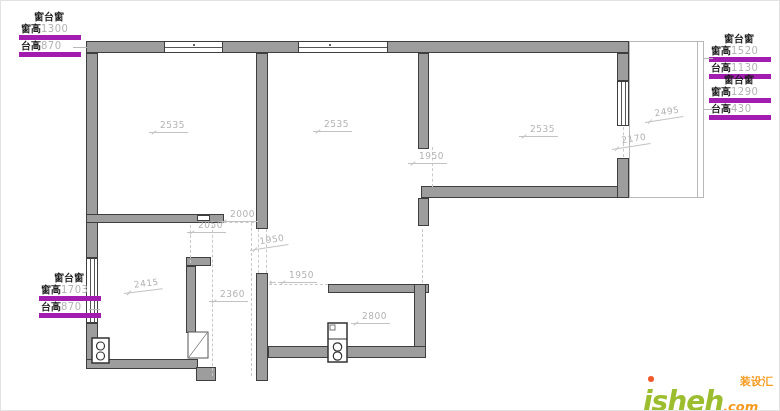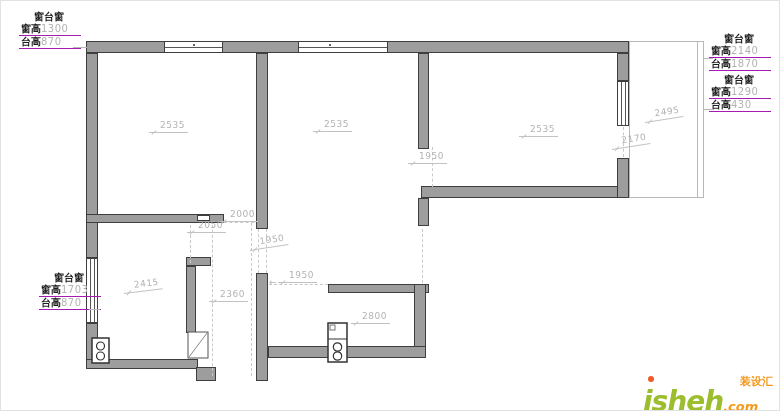--- a/index.html
+++ b/index.html
@@ -20,21 +20,21 @@
   }
   .dim::before{content:"";position:absolute;left:2px;bottom:-1px;width:6px;height:1px;background:#c2c2c2;transform:rotate(-40deg);}
   .slant{transform:rotate(-9deg);transform-origin:left bottom;}
   .slant7{transform:rotate(-7deg);transform-origin:left bottom;}
   .dash-v{position:absolute;width:0;border-left:1px dashed #c9c9c9;}
   .dash-h{position:absolute;height:0;border-top:1px dashed #c9c9c9;}
   .thin-v{position:absolute;width:0;border-left:1px solid #b8b8b8;}
   .thin-h{position:absolute;height:0;border-top:1px solid #b8b8b8;}
   .balcony{position:absolute;border:1px solid #b8b8b8;box-sizing:border-box;background:transparent;}
   .wlabel{position:absolute;width:62px;font-size:10px;line-height:11px;color:#1c1c1c;}
-  .wl-row{height:12px;border-bottom:1px solid #a21caf;padding:0 2px;white-space:nowrap;font-weight:bold;}
+  .wl-row{height:12px;border-bottom:5px solid #a21caf;padding:0 2px;white-space:nowrap;font-weight:bold;}
   .wl-row.title{border-bottom:none;padding-left:15px;}
   .wl-val{color:#b3b3b3;font-weight:normal;letter-spacing:.5px;}
   .arrow{position:absolute;color:#b3b3b3;font-size:9px;line-height:9px;}
   .wm{position:absolute;left:630px;top:371px;width:148px;height:38px;}
   .wm-brand{position:absolute;left:12px;top:14px;font-size:28px;line-height:32px;font-weight:bold;color:#9cbe2e;letter-spacing:-1px;font-style:italic;}
   .wm-suffix{font-size:13px;color:#f59a1e;font-style:italic;letter-spacing:0;}
   .wm-badge{position:absolute;right:6px;top:2px;font-size:11px;font-weight:bold;color:#f59a1e;}
   .wm-dot{position:absolute;left:17px;top:4px;width:6px;height:6px;border-radius:50%;background:#f0592a;}
 </style>
 </head>
@@ -126,22 +126,22 @@
   <div class="dim" style="left:208px;top:288px">2360</div>
   <div class="dim" style="left:350px;top:310px">2800</div>
 
   <div class="wlabel" style="left:18px;top:10px">
     <div class="wl-row title">窗台窗</div>
     <div class="wl-row"><span>窗高</span><span class="wl-val">1300</span></div>
     <div class="wl-row"><span>台高</span><span class="wl-val">870</span></div>
   </div>
   <div class="wlabel" style="left:708px;top:32px">
     <div class="wl-row title">窗台窗</div>
-    <div class="wl-row"><span>窗高</span><span class="wl-val">2140</span></div>
-    <div class="wl-row"><span>台高</span><span class="wl-val">1870</span></div>
+    <div class="wl-row"><span>窗高</span><span class="wl-val">1520</span></div>
+    <div class="wl-row"><span>台高</span><span class="wl-val">1130</span></div>
   </div>
   <div class="wlabel" style="left:708px;top:73px">
     <div class="wl-row title">窗台窗</div>
     <div class="wl-row"><span>窗高</span><span class="wl-val">1290</span></div>
     <div class="wl-row"><span>台高</span><span class="wl-val">430</span></div>
   </div>
   <div class="wlabel" style="left:38px;top:271px">
     <div class="wl-row title">窗台窗</div>
     <div class="wl-row"><span>窗高</span><span class="wl-val">1703</span></div>
     <div class="wl-row"><span>台高</span><span class="wl-val">870</span></div>

